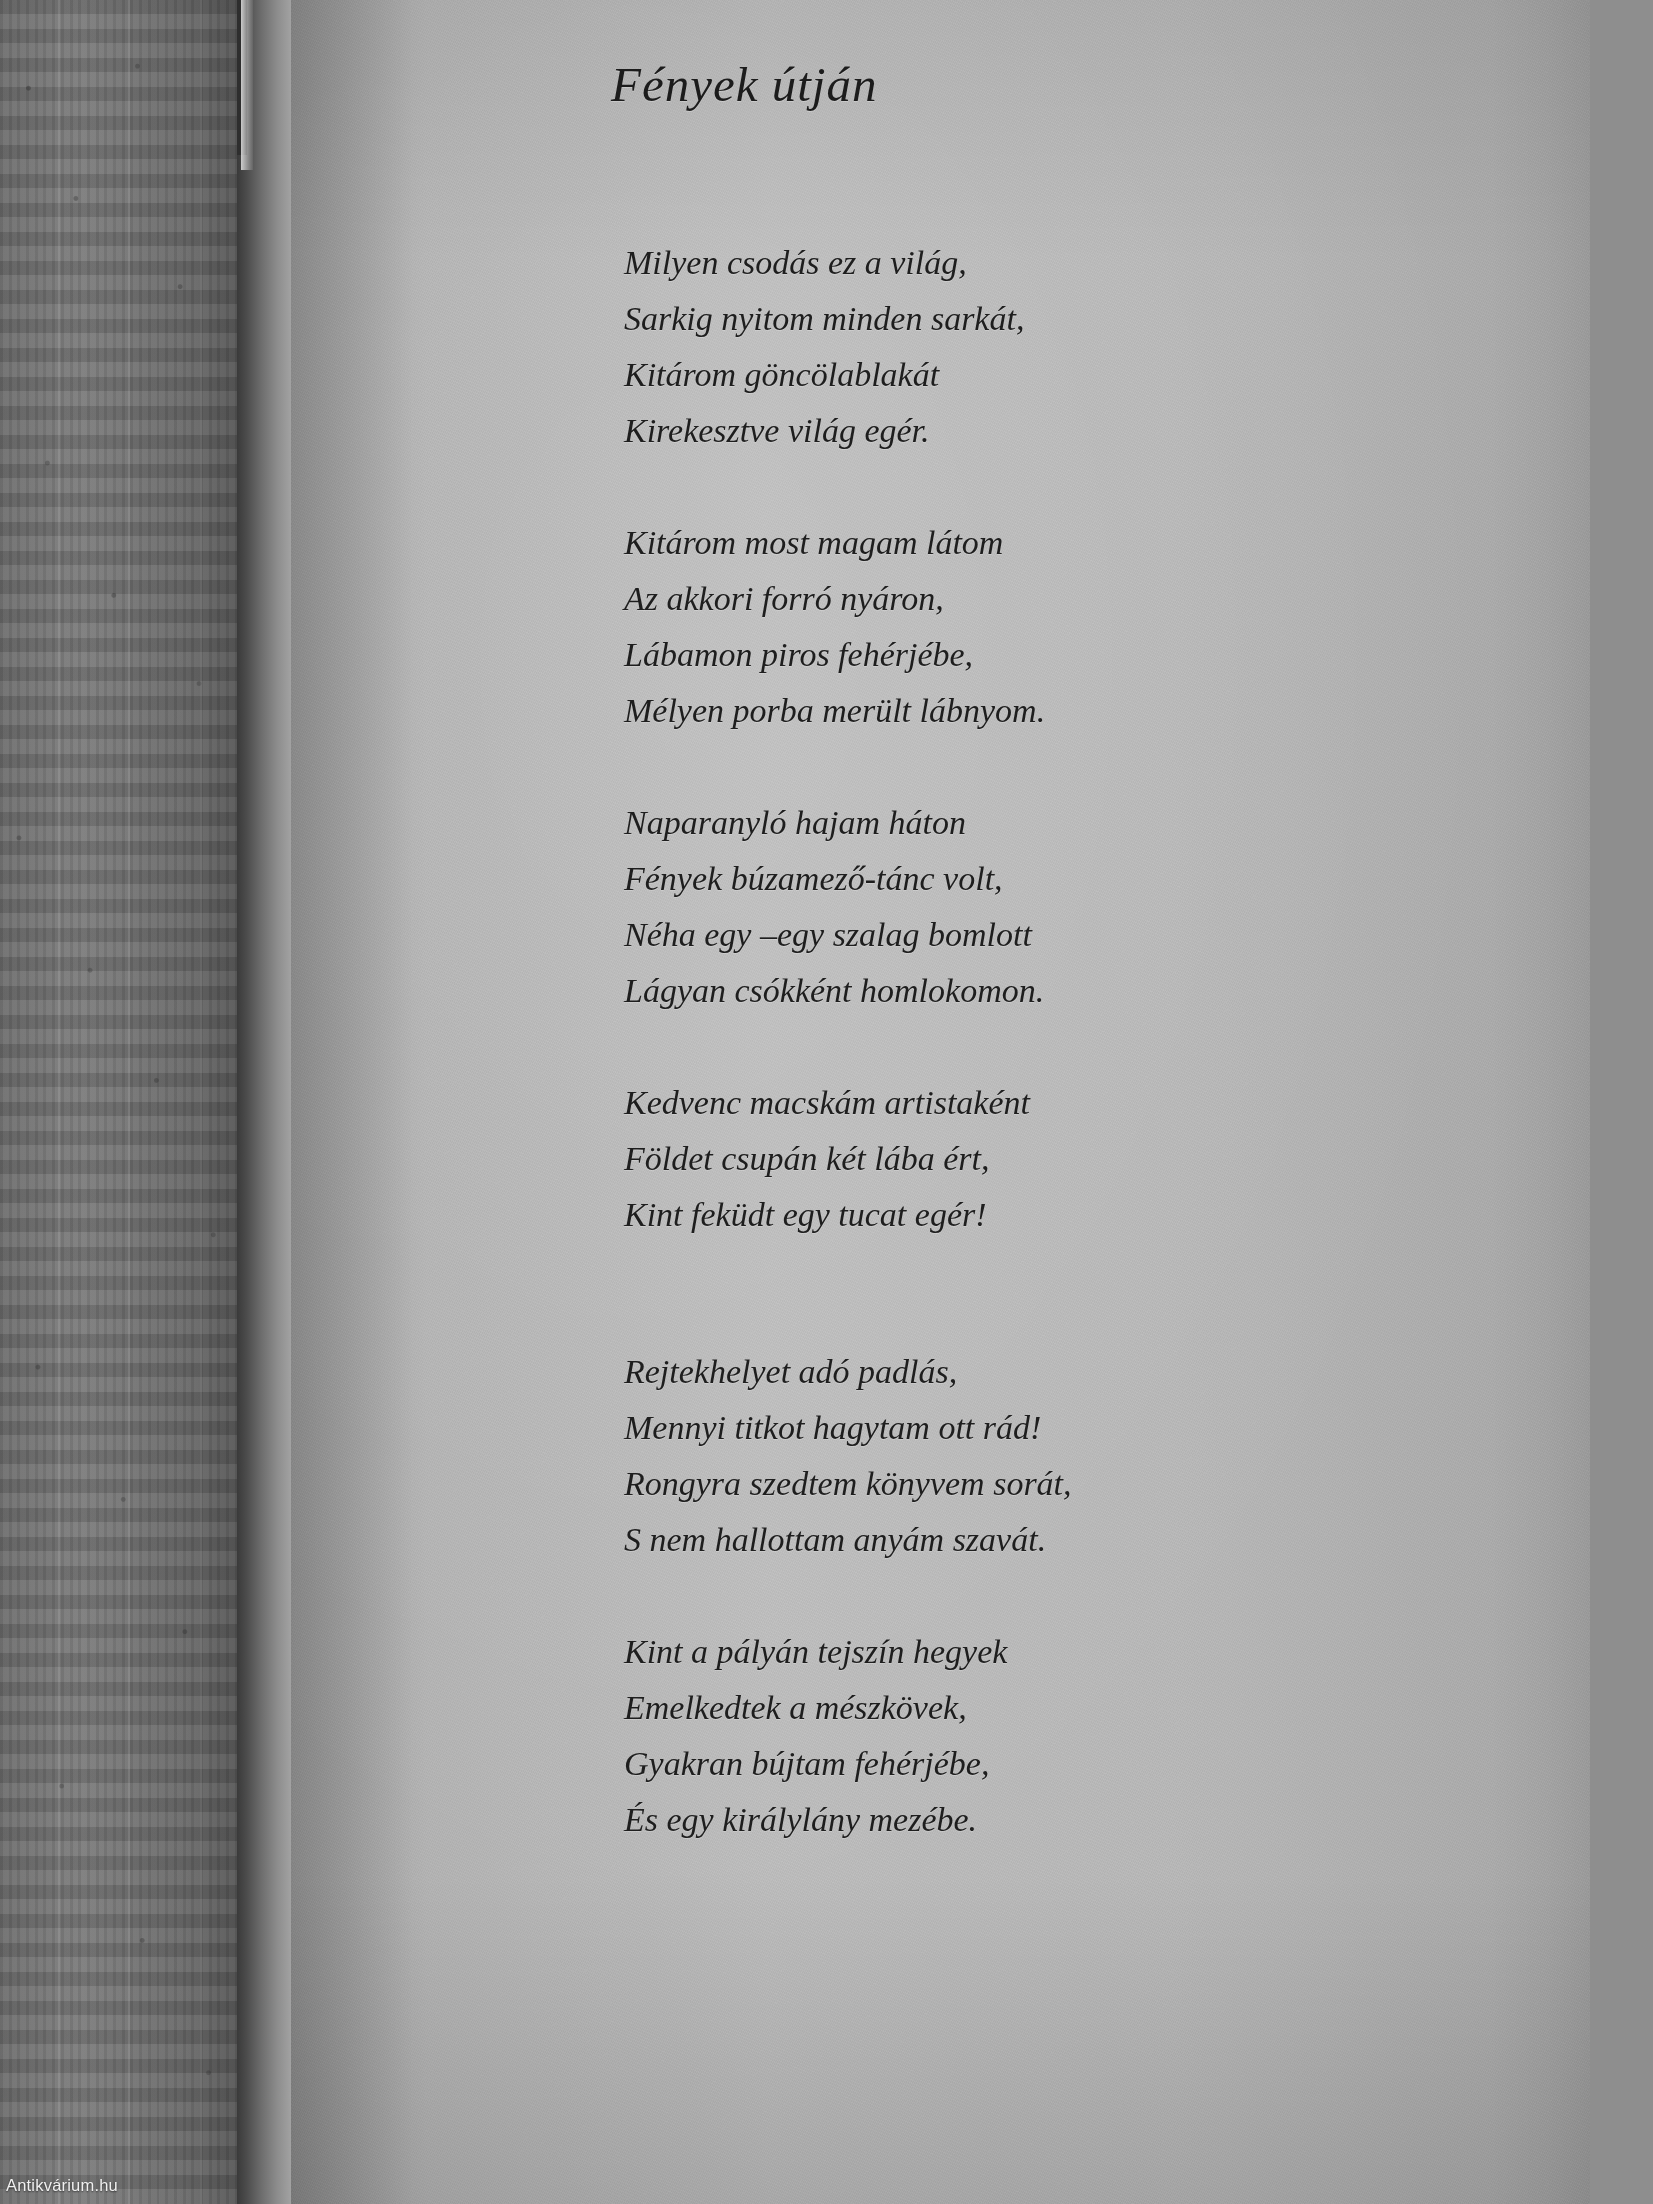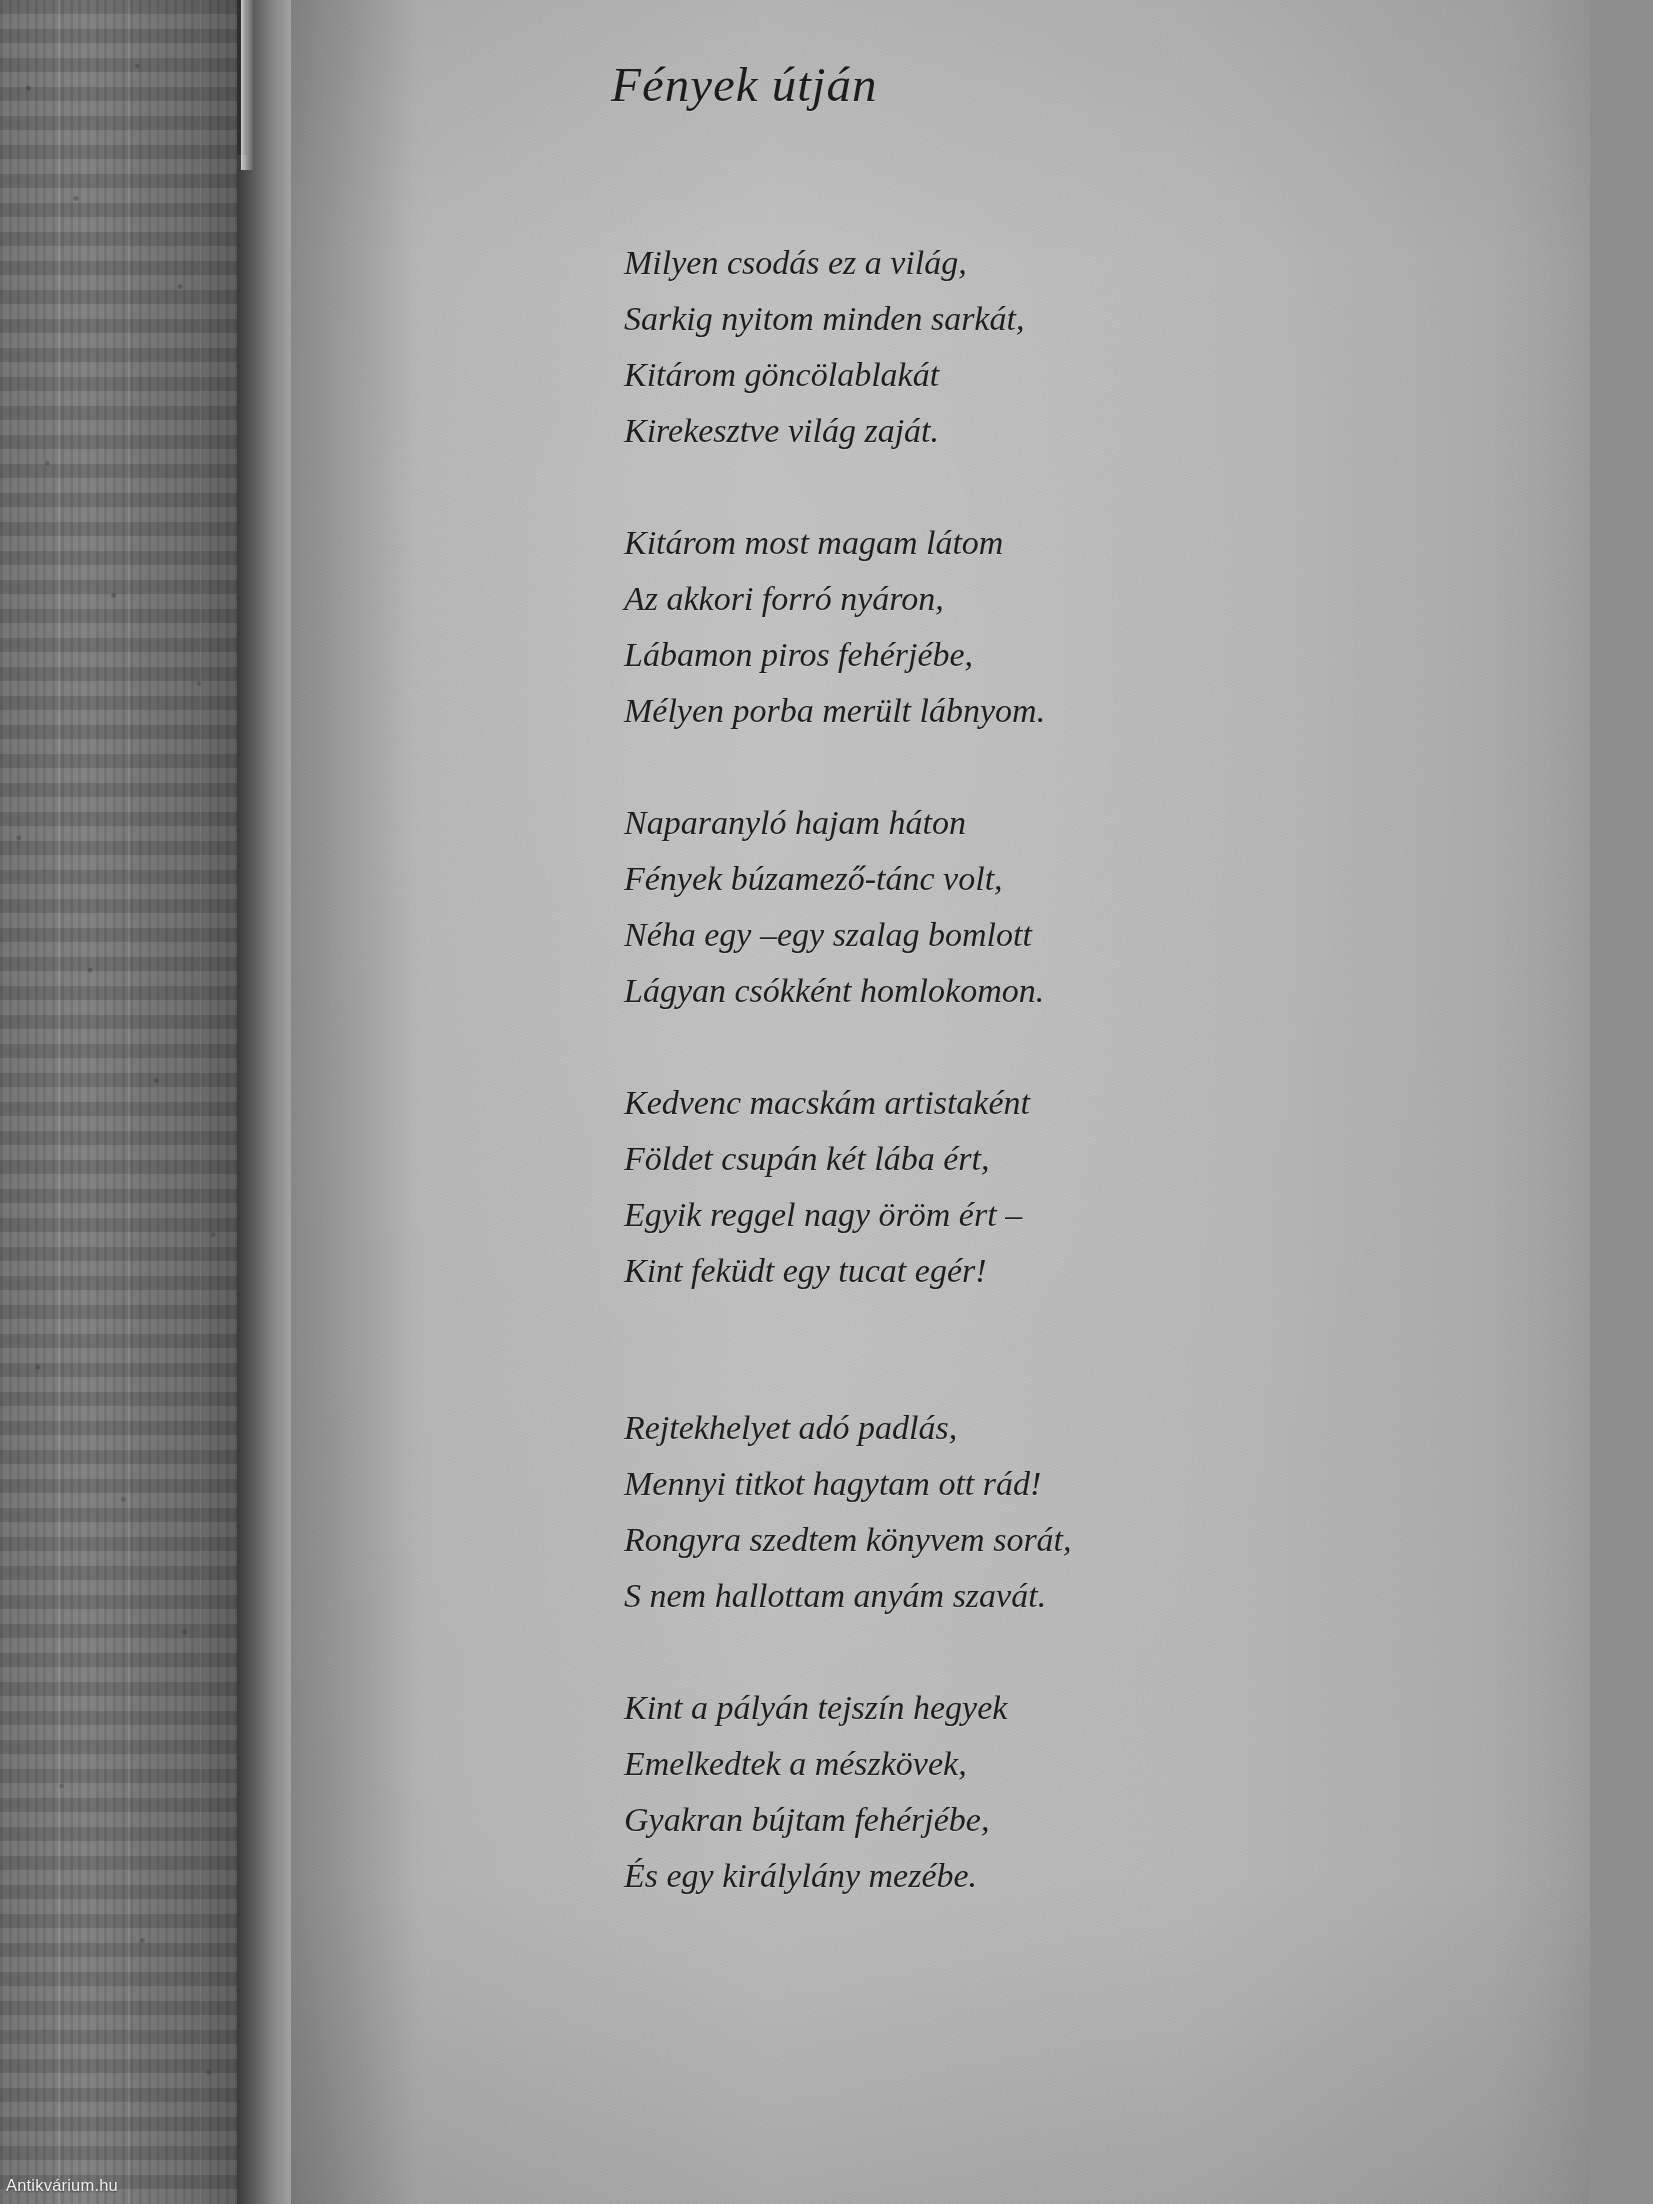--- a/index.html
+++ b/index.html
@@ -177,41 +177,40 @@
 
   <div class="poem-wrap">
     <div class="poem-title">Fények útján</div>
 
     <div class="stanzas">
 
       <div class="stanza">
         <div class="line">Milyen csodás ez a világ,</div>
         <div class="line">Sarkig nyitom minden sarkát,</div>
         <div class="line">Kitárom göncölablakát</div>
-        <div class="line">Kirekesztve világ zaját.</div>
+        <div class="line">Kirekesztve világ egér.</div>
       </div>
 
       <div class="stanza">
         <div class="line">Kitárom most magam látom</div>
         <div class="line">Az akkori forró nyáron,</div>
         <div class="line">Lábamon piros fehérjébe,</div>
         <div class="line">Mélyen porba merült lábnyom.</div>
       </div>
 
       <div class="stanza">
         <div class="line">Naparanyló hajam háton</div>
         <div class="line">Fények búzamező-tánc volt,</div>
         <div class="line">Néha egy –egy szalag bomlott</div>
         <div class="line">Lágyan csókként homlokomon.</div>
       </div>
 
       <div class="stanza gap-after">
         <div class="line">Kedvenc macskám artistaként</div>
         <div class="line">Földet csupán két lába ért,</div>
-        <div class="line">Egyik reggel nagy öröm ért –</div>
         <div class="line">Kint feküdt egy tucat egér!</div>
       </div>
 
       <div class="stanza">
         <div class="line">Rejtekhelyet adó padlás,</div>
         <div class="line">Mennyi titkot hagytam ott rád!</div>
         <div class="line">Rongyra szedtem könyvem sorát,</div>
         <div class="line">S nem hallottam anyám szavát.</div>
       </div>
 

